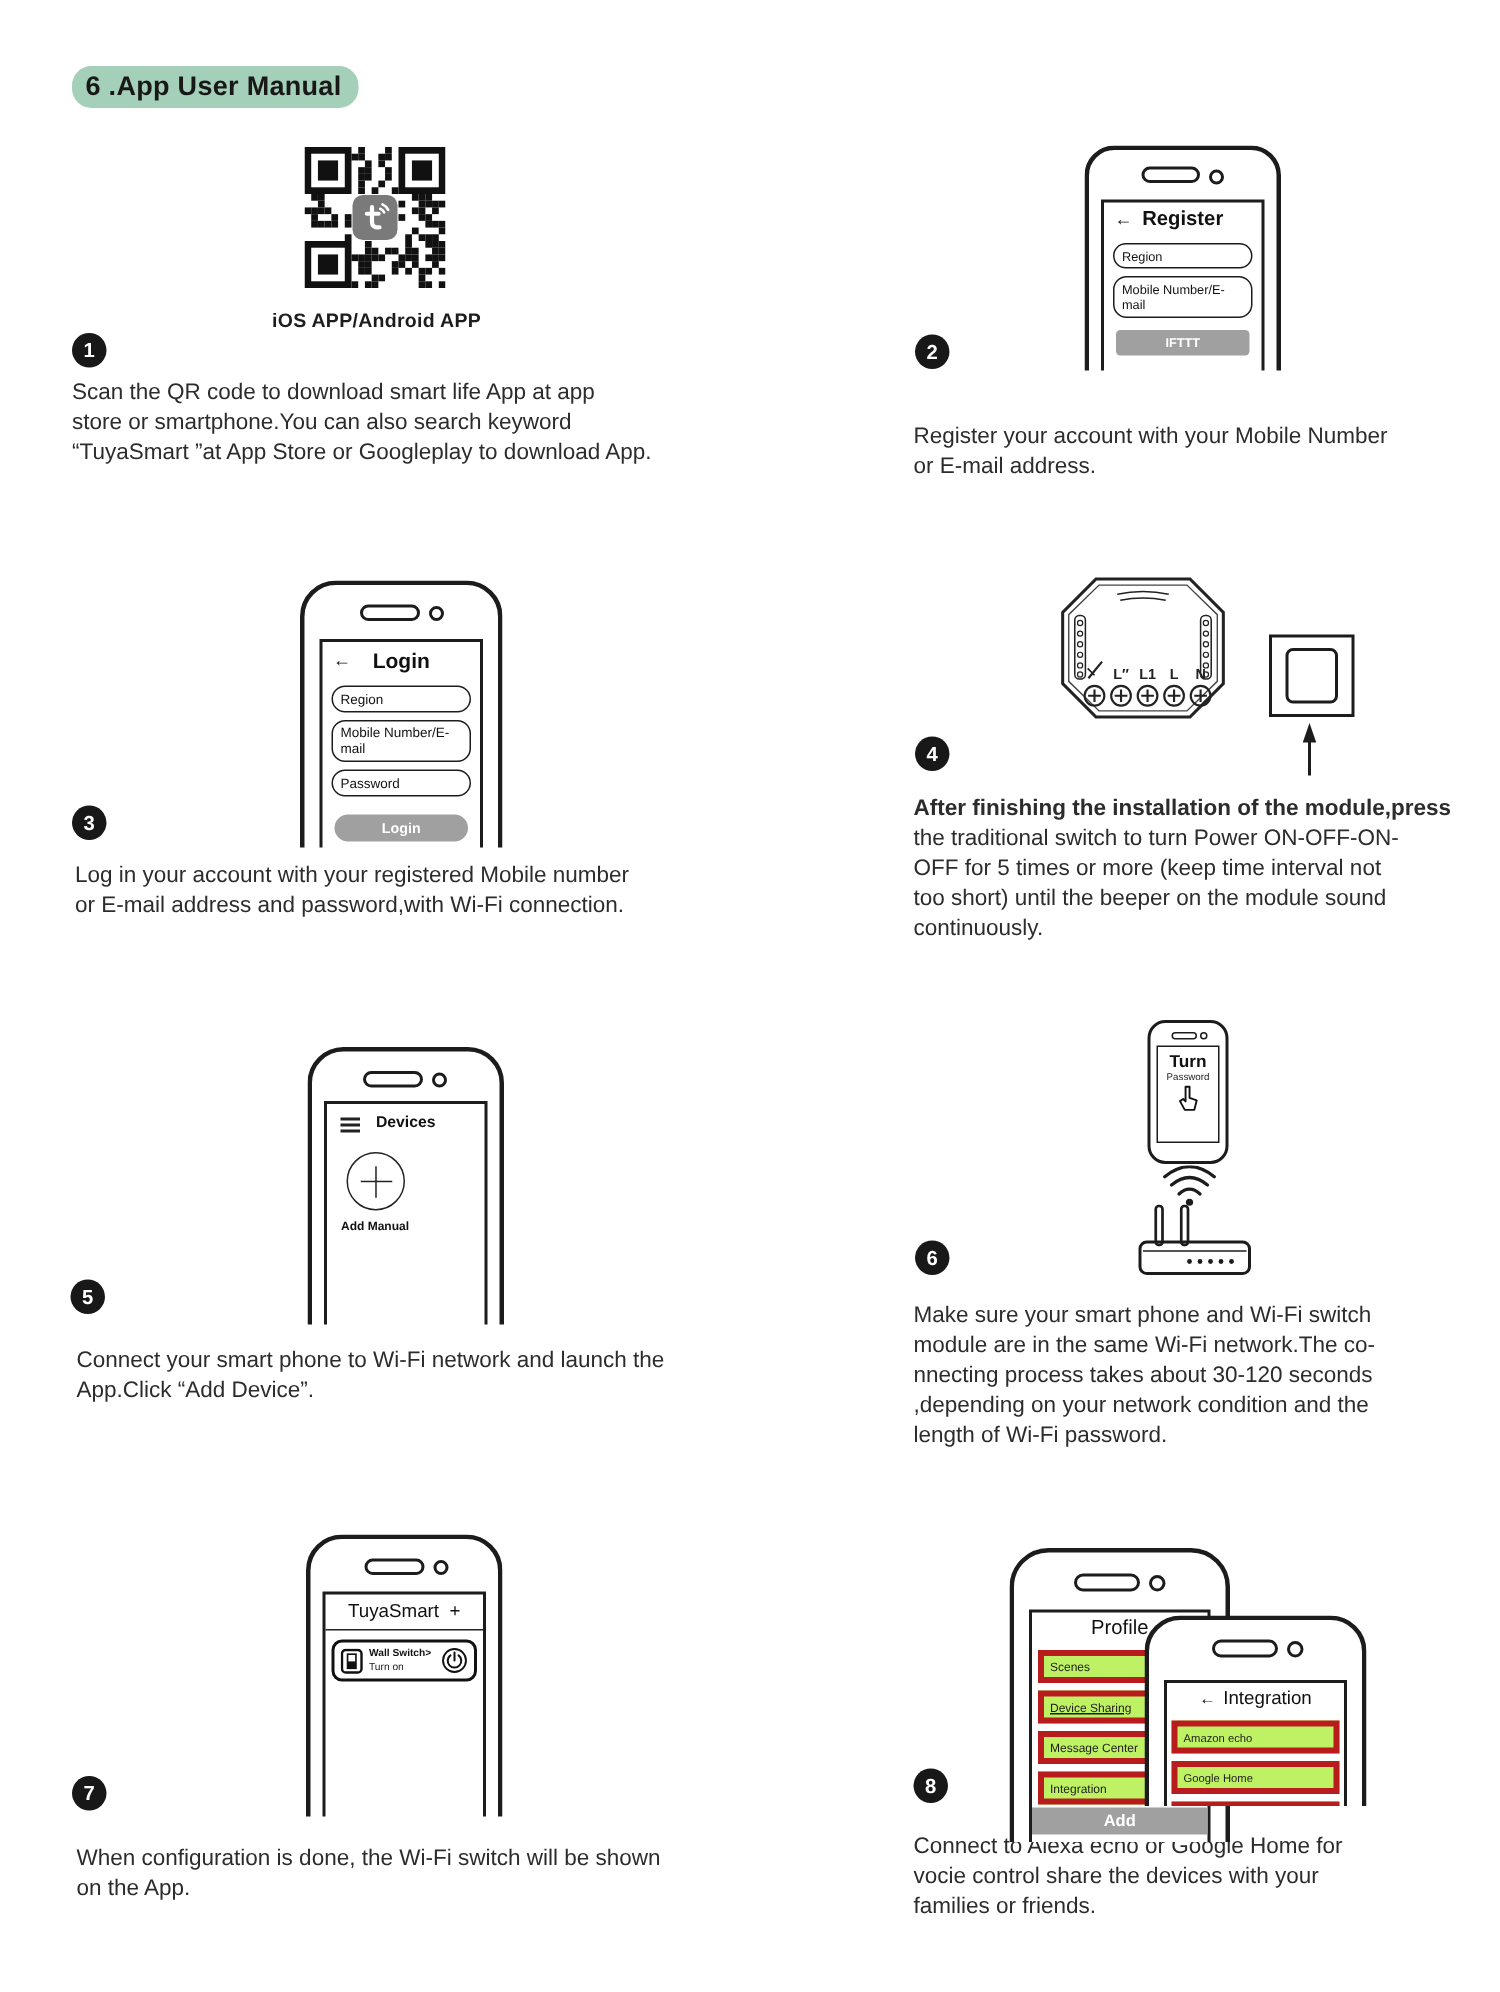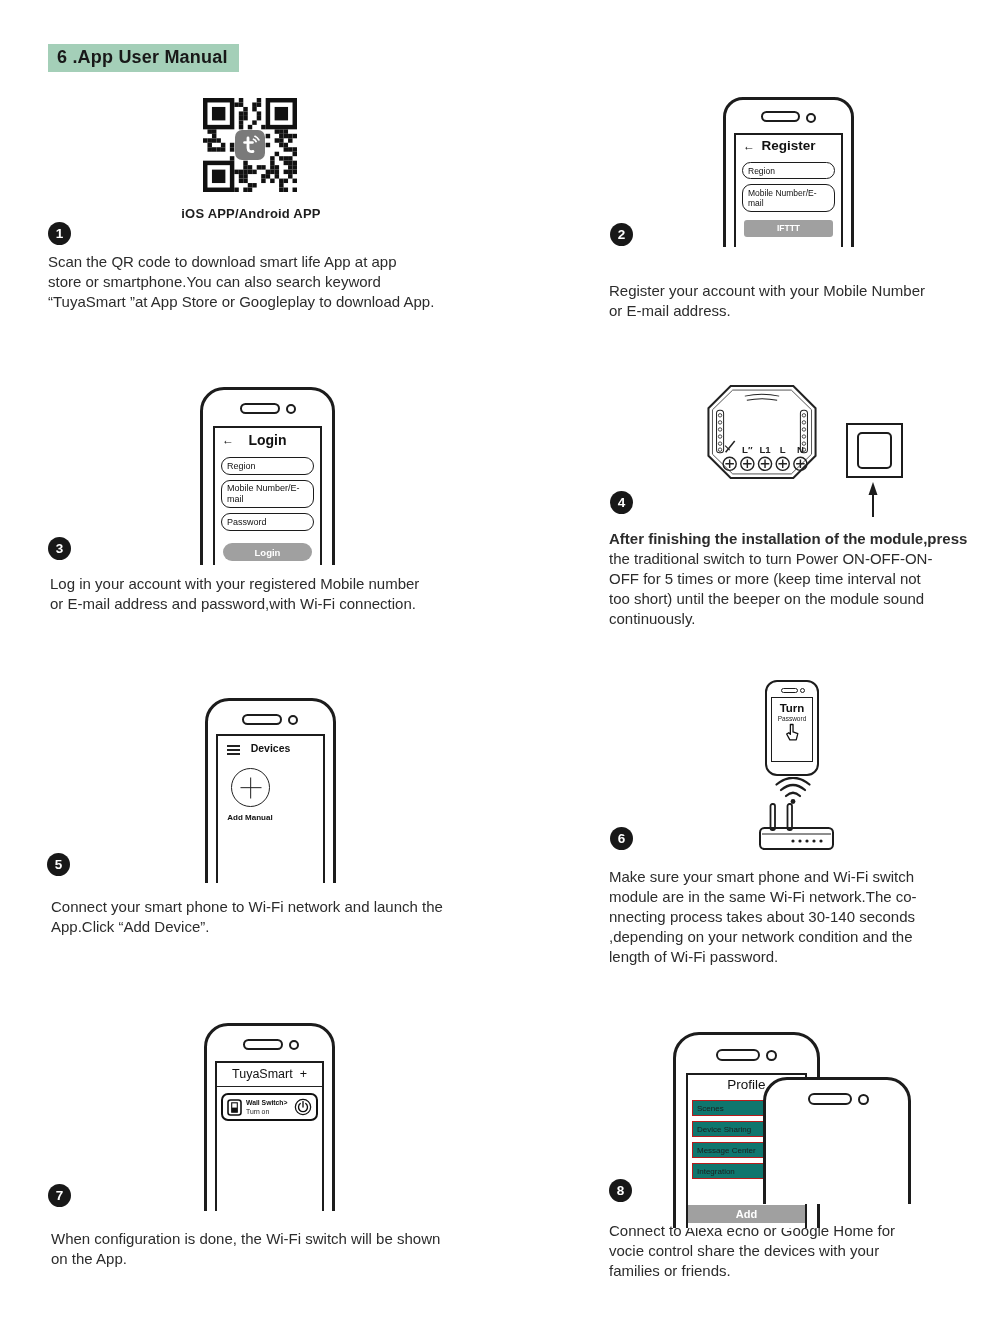--- a/index.html
+++ b/index.html
@@ -3,40 +3,40 @@
 <meta charset="utf-8">
 <style>
   html,body{margin:0;padding:0;background:#fff;}
   #page{position:relative;width:1000px;height:1328px;background:#ffffff;
         font-family:"Liberation Sans",sans-serif;color:#262626;overflow:hidden;}
 
   .abs{position:absolute;}
 
   
   .page-title{position:absolute;left:48px;top:44px;background:#a4cfb8;color:#181818;
-              font-size:18px;font-weight:700;padding:3px 11px 4px 9px;letter-spacing:.2px;}
+              font-size:18px;font-weight:700;padding:3px 11px 4px 9px;letter-spacing:.2px;border-radius:13px;}
 
   
   .badge{position:absolute;width:23px;height:23px;border-radius:50%;background:#181818;color:#fff;
          font-weight:700;font-size:13.5px;display:flex;align-items:center;justify-content:center;}
   .step-text{position:absolute;font-size:15px;line-height:20px;color:#2c2c2c;white-space:pre-line;}
 
   
   .phone-clip{position:absolute;overflow:hidden;z-index:1;}
   .phone{position:absolute;left:0;top:0;width:100%;box-sizing:border-box;background:#fff;
          border:3px solid #1c1c1c;}
   .speaker{position:absolute;border:2px solid #1c1c1c;border-radius:6px;background:#fff;}
   .cam{position:absolute;border:2px solid #1c1c1c;border-radius:50%;background:#fff;}
   .screen{position:absolute;border:2px solid #1c1c1c;background:#fff;box-sizing:border-box;}
   .ph-header{position:relative;text-align:center;color:#111;}
   .back{position:absolute;left:7px;top:50%;transform:translateY(-50%);font-weight:400;}
   .field{border:1.5px solid #1c1c1c;border-radius:9px;color:#111;background:#fff;
          font-size:8.5px;padding:2.5px 5px;margin:5px 6px 0;line-height:1.2;}
   .gbtn{background:#a0a0a0;color:#fff;font-weight:700;text-align:center;}
-  .listbox{border:1px solid #b91c1c;color:#1d1d1d;background:#0f766e;}
+  .listbox{border:4px solid #b91c1c;color:#1d1d1d;background:#bef264;}
 
   
   .hamburger span{display:block;width:13px;height:1.7px;background:#222;margin:0 0 2.5px 0;}
   .pluscircle{position:absolute;border:1.6px solid #222;border-radius:50%;}
   .pluscircle .h{position:absolute;left:50%;top:50%;width:21px;height:1.7px;background:#222;transform:translate(-50%,-50%);}
   .pluscircle .v{position:absolute;left:50%;top:50%;width:1.7px;height:21px;background:#222;transform:translate(-50%,-50%);}
 
   .qr-caption{position:absolute;left:175px;top:206px;width:152px;text-align:center;
               font-size:13px;font-weight:700;color:#1d1d1d;letter-spacing:.2px;}
 </style>
@@ -193,21 +193,21 @@
 or E-mail address and password,with Wi-Fi connection.</div>
   <div class="step-text" style="left:609px;top:529px;width:385px;"><span style="font-weight:700">After finishing the installation of the module,press</span><span>
 the traditional switch to turn Power ON-OFF-ON-
 OFF for 5 times or more (keep time interval not
 too short) until the beeper on the module sound
 continuously.</span></div>
   <div class="step-text" style="left:51px;top:897px;width:460px;">Connect your smart phone to Wi-Fi network and launch the
 App.Click “Add Device”.</div>
   <div class="step-text" style="left:609px;top:867px;width:365px;">Make sure your smart phone and Wi-Fi switch
 module are in the same Wi-Fi network.The co-
-nnecting process takes about 30-140 seconds
+nnecting process takes about 30-120 seconds
 ,depending on your network condition and the
 length of Wi-Fi password.</div>
   <div class="step-text" style="left:51px;top:1229px;width:465px;">When configuration is done, the Wi-Fi switch will be shown
 on the App.</div>
   <div class="step-text" style="left:609px;top:1221px;width:340px;">Connect to Alexa echo or Google Home for
 vocie control share the devices with your
 families or friends.</div>
 
   <div class="phone-clip" style="left:723px;top:97px;width:131px;height:150px;">
     <div class="phone" style="height:200px;border-radius:20px;">
@@ -382,28 +382,36 @@
   <div class="phone-clip" style="left:673px;top:1032px;width:147px;height:196px;">
     <div class="phone" style="height:235px;border-radius:26px;">
       <div class="speaker" style="left:40px;top:14px;width:40px;height:8px;"></div>
       <div class="cam" style="left:90px;top:15px;width:7px;height:7px;"></div>
       <div class="screen" style="left:10px;right:10px;top:38px;height:192px;">
         <div class="ph-header" style="height:20px;line-height:20px;font-size:13.5px;font-weight:500;">
           <span>Profile</span>
           <span class="abs" style="right:3px;top:7px;font-size:7px;font-weight:400;line-height:1;">Settings</span>
         </div>
         <div class="listbox" style="margin:5px 4px 0;font-size:8px;padding:2.5px 4px;">Scenes</div>
-        <div class="listbox" style="margin:5px 4px 3px;font-size:8px;padding:2.5px 4px;">Device Sharing</div>
+        <div class="listbox" style="margin:5px 4px 3px;font-size:8px;padding:2.5px 4px;text-decoration:underline;">Device Sharing</div>
         <div class="listbox" style="margin:5px 4px 0;font-size:8px;padding:2.5px 4px;">Message Center</div>
         <div class="listbox" style="margin:5px 4px 0;font-size:8px;padding:2.5px 4px;">Integration</div>
         <div class="gbtn abs" style="left:0;right:0;top:130px;font-size:11px;padding:3px 0;">Add</div>
       </div>
     </div>
   </div>
 
   <div class="phone-clip" style="left:763px;top:1077px;width:148px;height:127px;z-index:5;">
     <div class="phone" style="height:165px;border-radius:24px;">
       <div class="speaker" style="left:42px;top:13px;width:40px;height:8px;"></div>
       <div class="cam" style="left:92px;top:14px;width:7px;height:7px;"></div>
+      <div class="screen" style="left:10px;right:10px;top:40px;height:120px;">
+        <div class="ph-header" style="height:21px;line-height:21px;font-size:12.5px;font-weight:500;">
+          <span style="font-size:11px;margin-right:5px;">←</span><span>Integration</span>
+        </div>
+        <div class="listbox" style="margin:4px 3px 0;font-size:7.5px;padding:2.5px 4px;">Amazon echo</div>
+        <div class="listbox" style="margin:5px 3px 0;font-size:7.5px;padding:2.5px 4px;">Google Home</div>
+        <div class="listbox" style="margin:5px 3px 0;font-size:7.5px;padding:2.5px 4px;">IFTTT</div>
+      </div>
     </div>
   </div>
 
 </div>
 
 </body></html>

